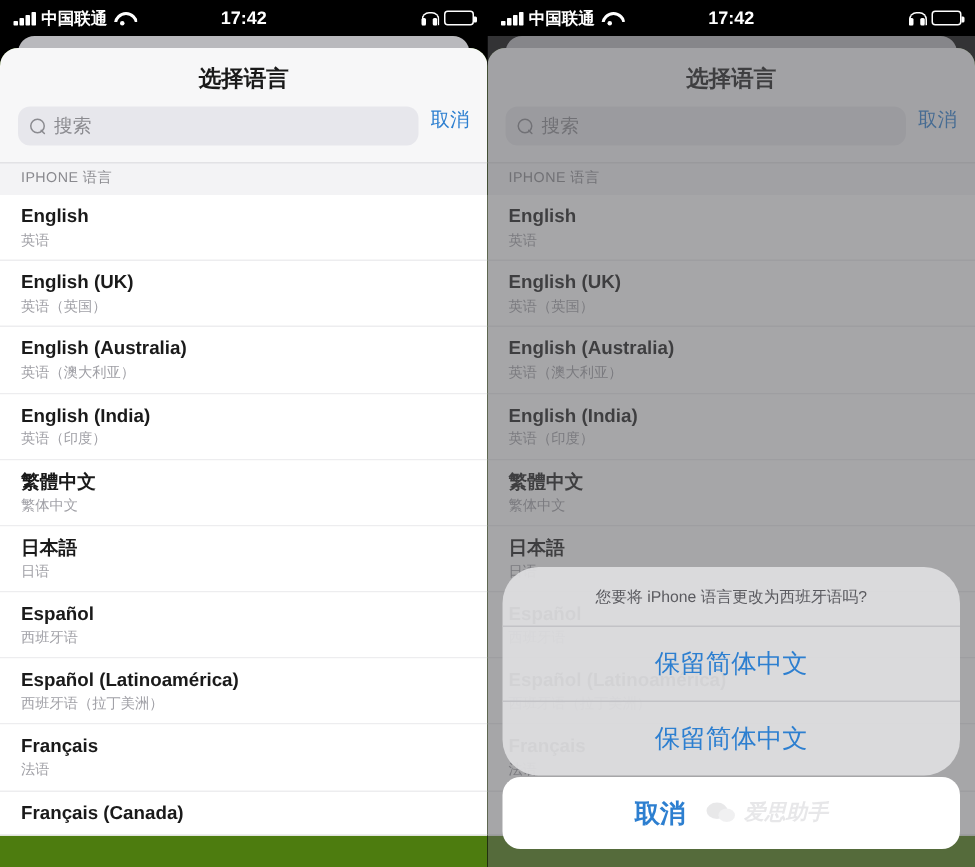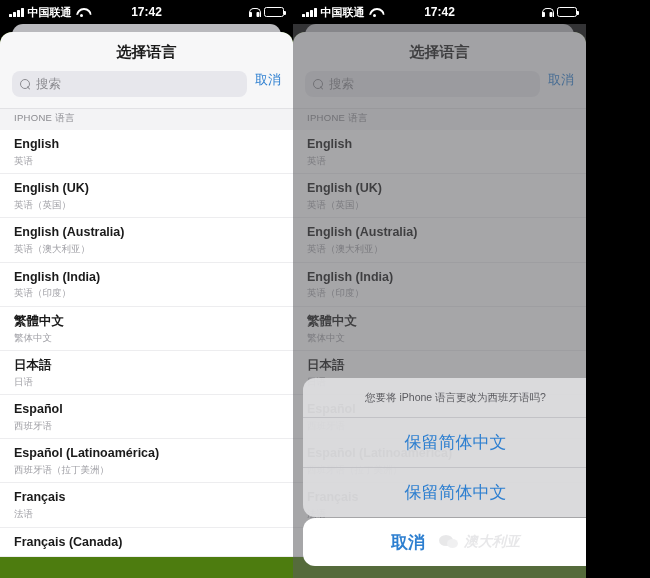--- a/index.html
+++ b/index.html
@@ -2,21 +2,21 @@
 <html><head>
 <meta charset="utf-8">
 <style>
   * { margin:0; padding:0; box-sizing:border-box; }
   html, body {
     width:650px; height:578px;
     background:#000;
     font-family:"Liberation Sans","DejaVu Sans",sans-serif;
     overflow:hidden;
   }
-  .stage { position:relative; width:586px; height:578px; display:flex; }
+  .stage { position:relative; width:650px; height:578px; display:flex; }
   .panel { position:relative; width:325px; height:578px; background:#000; overflow:hidden; }
 
   
   .statusbar {
     position:relative; height:24px; background:#000; color:#fff;
     display:flex; align-items:center; padding:0 9px; font-size:11px; font-weight:bold;
   }
   .sb-left { display:flex; align-items:center; gap:4px; }
   .bars { display:flex; align-items:flex-end; gap:1.5px; height:9px; }
   .bars i { display:block; width:2.5px; background:#fff; border-radius:.5px; }
@@ -102,21 +102,21 @@
     background:rgba(92,92,96,.55); pointer-events:none; z-index:5;
   }
 
   
   .sheet-wrap {
     position:absolute; left:0; top:0; width:325px; height:578px; z-index:6;
     pointer-events:none;
   }
   .actionsheet {
     position:absolute; left:10px; right:10px; top:378px;
-    background:rgba(222,222,224,.93); border-radius:12px; overflow:hidden;
+    background:rgba(222,222,224,.93); border-radius:24px; overflow:hidden;
   }
   .as-msg {
     text-align:center; font-size:10.5px; color:#5a5a5f;
     padding:13px 14px 12px; border-bottom:1px solid #c2c2c6;
   }
   .as-btn {
     text-align:center; font-size:17px; color:#2d7fd0;
     padding:13px 0; border-bottom:1px solid #c2c2c6;
   }
   .as-btn:last-child { border-bottom:none;text-align:center; }
@@ -317,19 +317,19 @@
     <div class="sheet-wrap">
       <div class="actionsheet" style="pointer-events:auto">
         <div class="as-msg">您要将 iPhone 语言更改为西班牙语吗?</div>
         <div class="as-btn">保留简体中文</div>
         <div class="as-btn">保留简体中文</div>
       </div>
       <div class="as-cancel-box" style="pointer-events:auto">
         <span class="as-cancel">取消</span>
         <span class="watermark">
           <span class="wm-logo"></span>
-          <span class="wm-text">澳大利亚</span>
+          <span class="wm-text">爱思助手</span>
         </span>
       </div>
     </div>
 
   </div>
 </div>
 
 </body></html>

